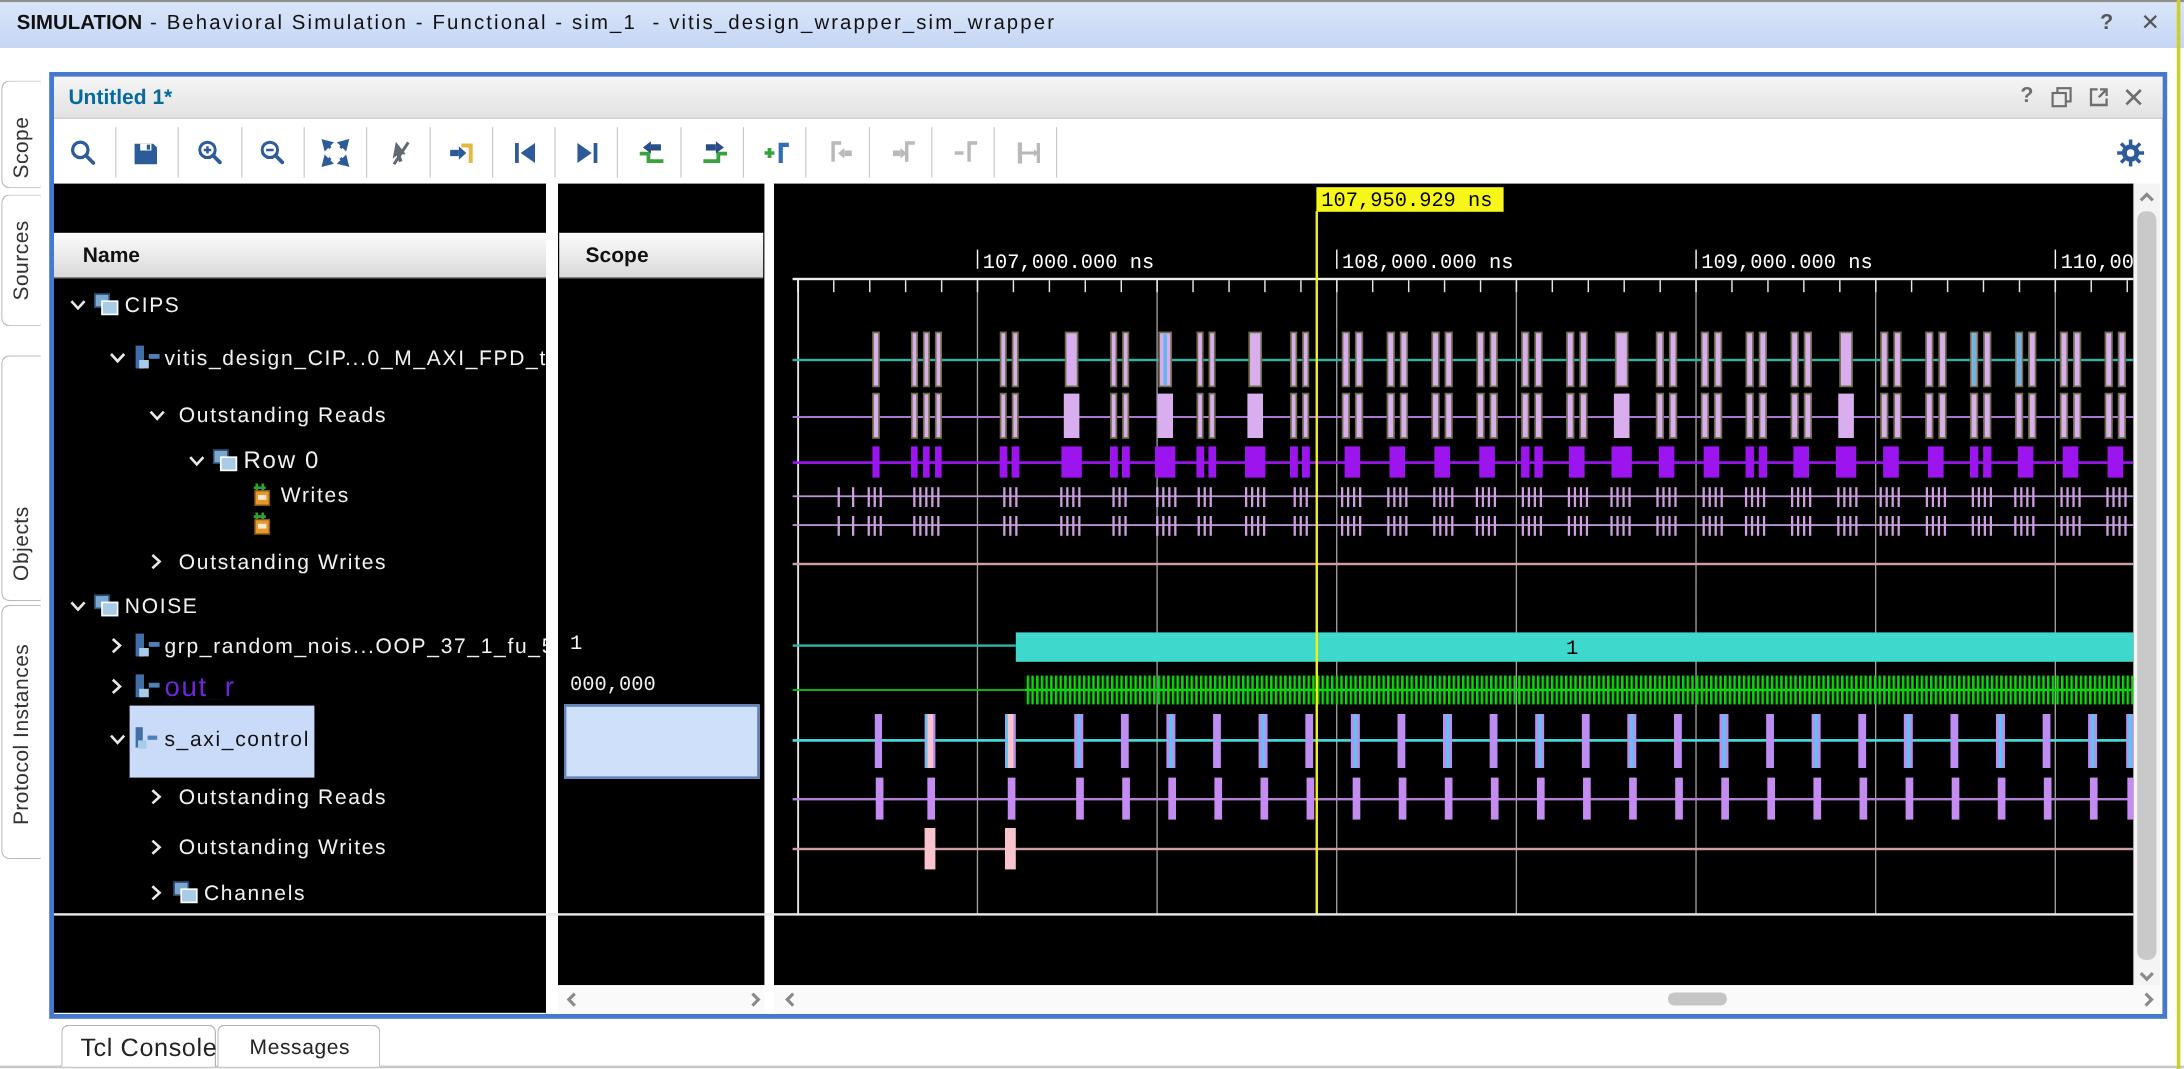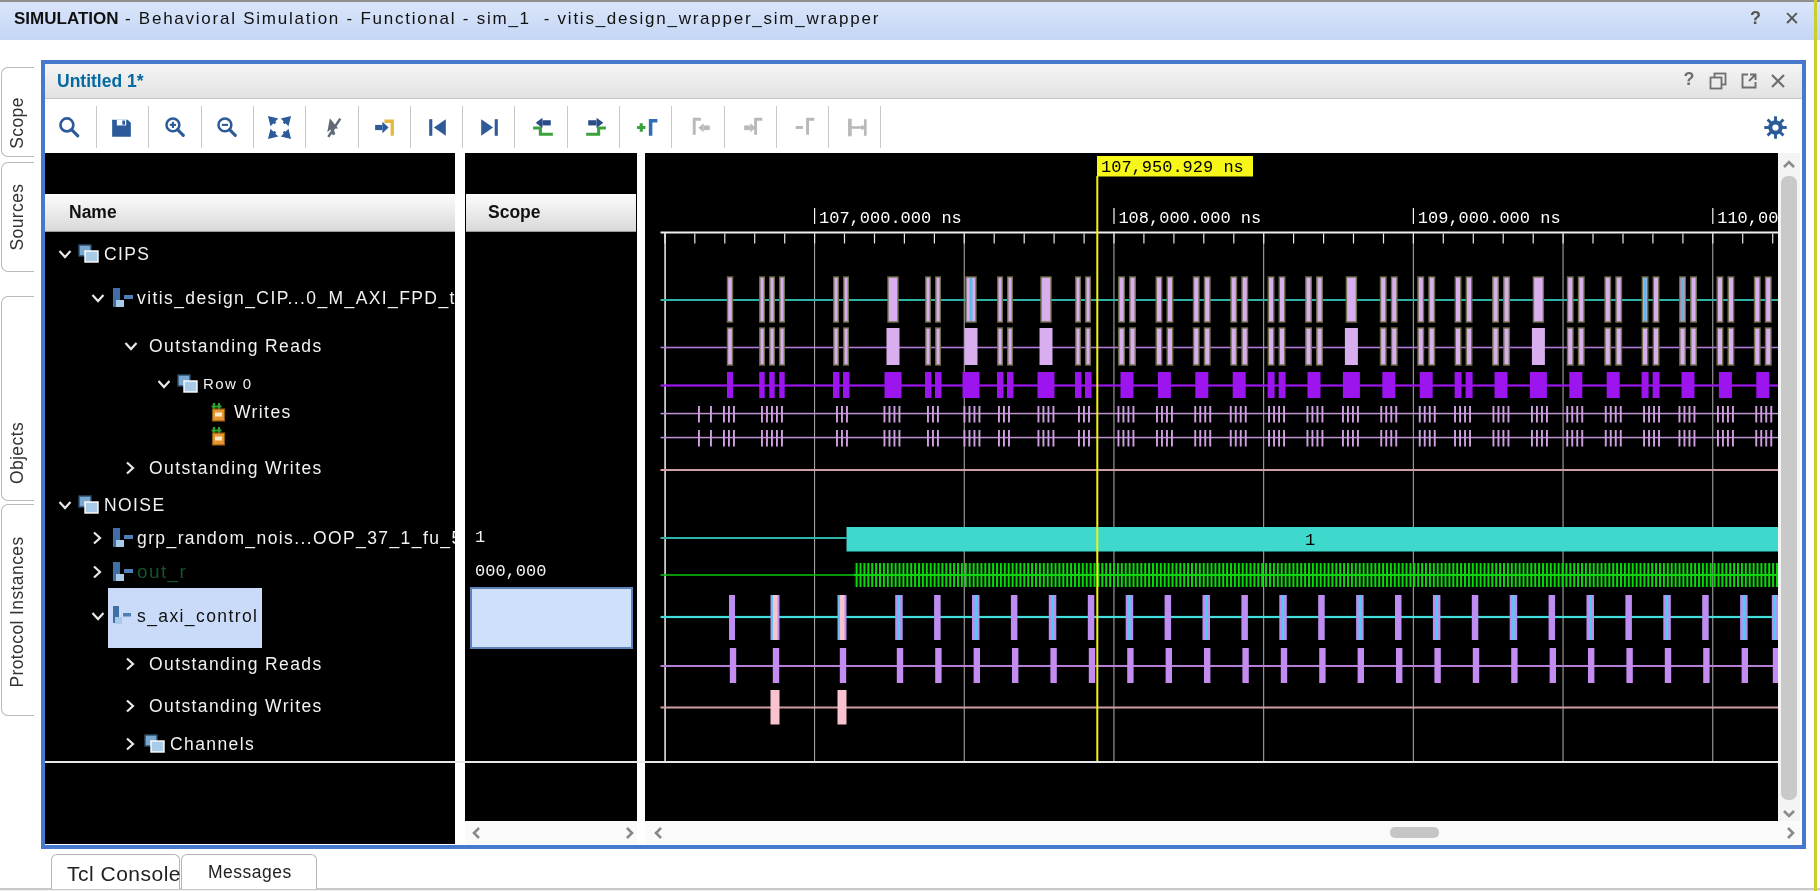--- a/index.html
+++ b/index.html
@@ -182,21 +182,21 @@
     <path d="M2.5 4 L8 10 L13.5 4" stroke="#e8e8e8" stroke-width="2.2" fill="none"></path>
   </svg>
 <div style="position:absolute;left:149px;top:335px;width:306px;height:22px;overflow:hidden;white-space:nowrap;font-size:17.5px;letter-spacing:1.4px;color:#f2f2f2;line-height:22px">Outstanding Reads</div>
 <svg style="position:absolute;left:156px;top:377px" width="16" height="14" viewBox="0 0 16 14">
     <path d="M2.5 4 L8 10 L13.5 4" stroke="#e8e8e8" stroke-width="2.2" fill="none"></path>
   </svg>
 <svg style="position:absolute;left:177px;top:374px" width="22" height="20" viewBox="0 0 22 20">
     <rect x="1" y="1" width="12" height="11" fill="#7aa8d0" stroke="#2a4a6a" stroke-width="1.4"></rect>
     <rect x="7" y="7" width="13" height="11" fill="#a8cbe8" stroke="#ffffff" stroke-width="1.4"></rect>
   </svg>
-<div style="position:absolute;left:203px;top:373px;width:252px;height:22px;overflow:hidden;white-space:nowrap;font-size:15px;letter-spacing:1.4px;color:#f2f2f2;line-height:22px">Row 0</div>
+<div style="position:absolute;left:203px;top:373px;width:252px;height:22px;overflow:hidden;white-space:nowrap;font-size:20px;letter-spacing:1.4px;color:#f2f2f2;line-height:22px">Row 0</div>
 <svg style="position:absolute;left:210px;top:402px" width="20" height="21" viewBox="0 0 20 21">
     <path d="M4 1 L4 8 M9 1 L9 8 M1.5 4.5 L11.5 4.5" stroke="#2fa32f" stroke-width="2.2" fill="none"></path>
     <rect x="2.5" y="7" width="12" height="12" fill="#e8972e" stroke="#8a5a14" stroke-width="1.2"></rect>
     <rect x="5" y="10.5" width="7" height="4" fill="#f6e9d2"></rect>
   </svg>
 <div style="position:absolute;left:234px;top:401px;width:221px;height:22px;overflow:hidden;white-space:nowrap;font-size:17.5px;letter-spacing:1.4px;color:#f2f2f2;line-height:22px">Writes</div>
 <svg style="position:absolute;left:210px;top:426px" width="20" height="21" viewBox="0 0 20 21">
     <path d="M4 1 L4 8 M9 1 L9 8 M1.5 4.5 L11.5 4.5" stroke="#2fa32f" stroke-width="2.2" fill="none"></path>
     <rect x="2.5" y="7" width="12" height="12" fill="#e8972e" stroke="#8a5a14" stroke-width="1.2"></rect>
     <rect x="5" y="10.5" width="7" height="4" fill="#f6e9d2"></rect>
@@ -224,21 +224,21 @@
   </svg>
 <div style="position:absolute;left:137px;top:527px;width:318px;height:22px;overflow:hidden;white-space:nowrap;font-size:17.5px;letter-spacing:1.4px;color:#f2f2f2;line-height:22px">grp_random_nois...OOP_37_1_fu_54</div>
 <svg style="position:absolute;left:90px;top:564px" width="14" height="16" viewBox="0 0 14 16">
     <path d="M4 2.5 L10 8 L4 13.5" stroke="#e8e8e8" stroke-width="2.2" fill="none"></path>
   </svg>
 <svg style="position:absolute;left:111px;top:561px" width="24" height="22" viewBox="0 0 24 22">
     <rect x="2" y="1" width="7" height="19" fill="#3f6fa6"></rect>
     <rect x="5" y="13" width="8" height="7" fill="#a8cbe8"></rect>
     <rect x="13" y="8" width="9" height="4" fill="#4f7fb6"></rect>
   </svg>
-<div style="position:absolute;left:137px;top:561px;width:318px;height:22px;overflow:hidden;white-space:nowrap;font-size:19px;letter-spacing:1.4px;color:#14532d;line-height:22px">out_r</div>
+<div style="position:absolute;left:137px;top:561px;width:318px;height:22px;overflow:hidden;white-space:nowrap;font-size:23px;letter-spacing:1.4px;color:#6d28d9;line-height:22px">out_r</div>
 <svg style="position:absolute;left:90px;top:609px" width="16" height="14" viewBox="0 0 16 14">
     <path d="M2.5 4 L8 10 L13.5 4" stroke="#e8e8e8" stroke-width="2.2" fill="none"></path>
   </svg>
 <svg style="position:absolute;left:111px;top:605px" width="24" height="22" viewBox="0 0 24 22">
     <rect x="2" y="1" width="6" height="17" fill="#3f6fa6"></rect>
     <rect x="4" y="12" width="7" height="7" fill="#a8cbe8"></rect>
     <rect x="12" y="8" width="8" height="3.5" fill="#4f7fb6"></rect>
   </svg>
 <div style="position:absolute;left:137px;top:605px;width:125px;height:22px;overflow:hidden;white-space:nowrap;font-size:17.5px;letter-spacing:1.4px;color:#111;line-height:22px">s_axi_control</div>
 <svg style="position:absolute;left:123px;top:656px" width="14" height="16" viewBox="0 0 14 16">

